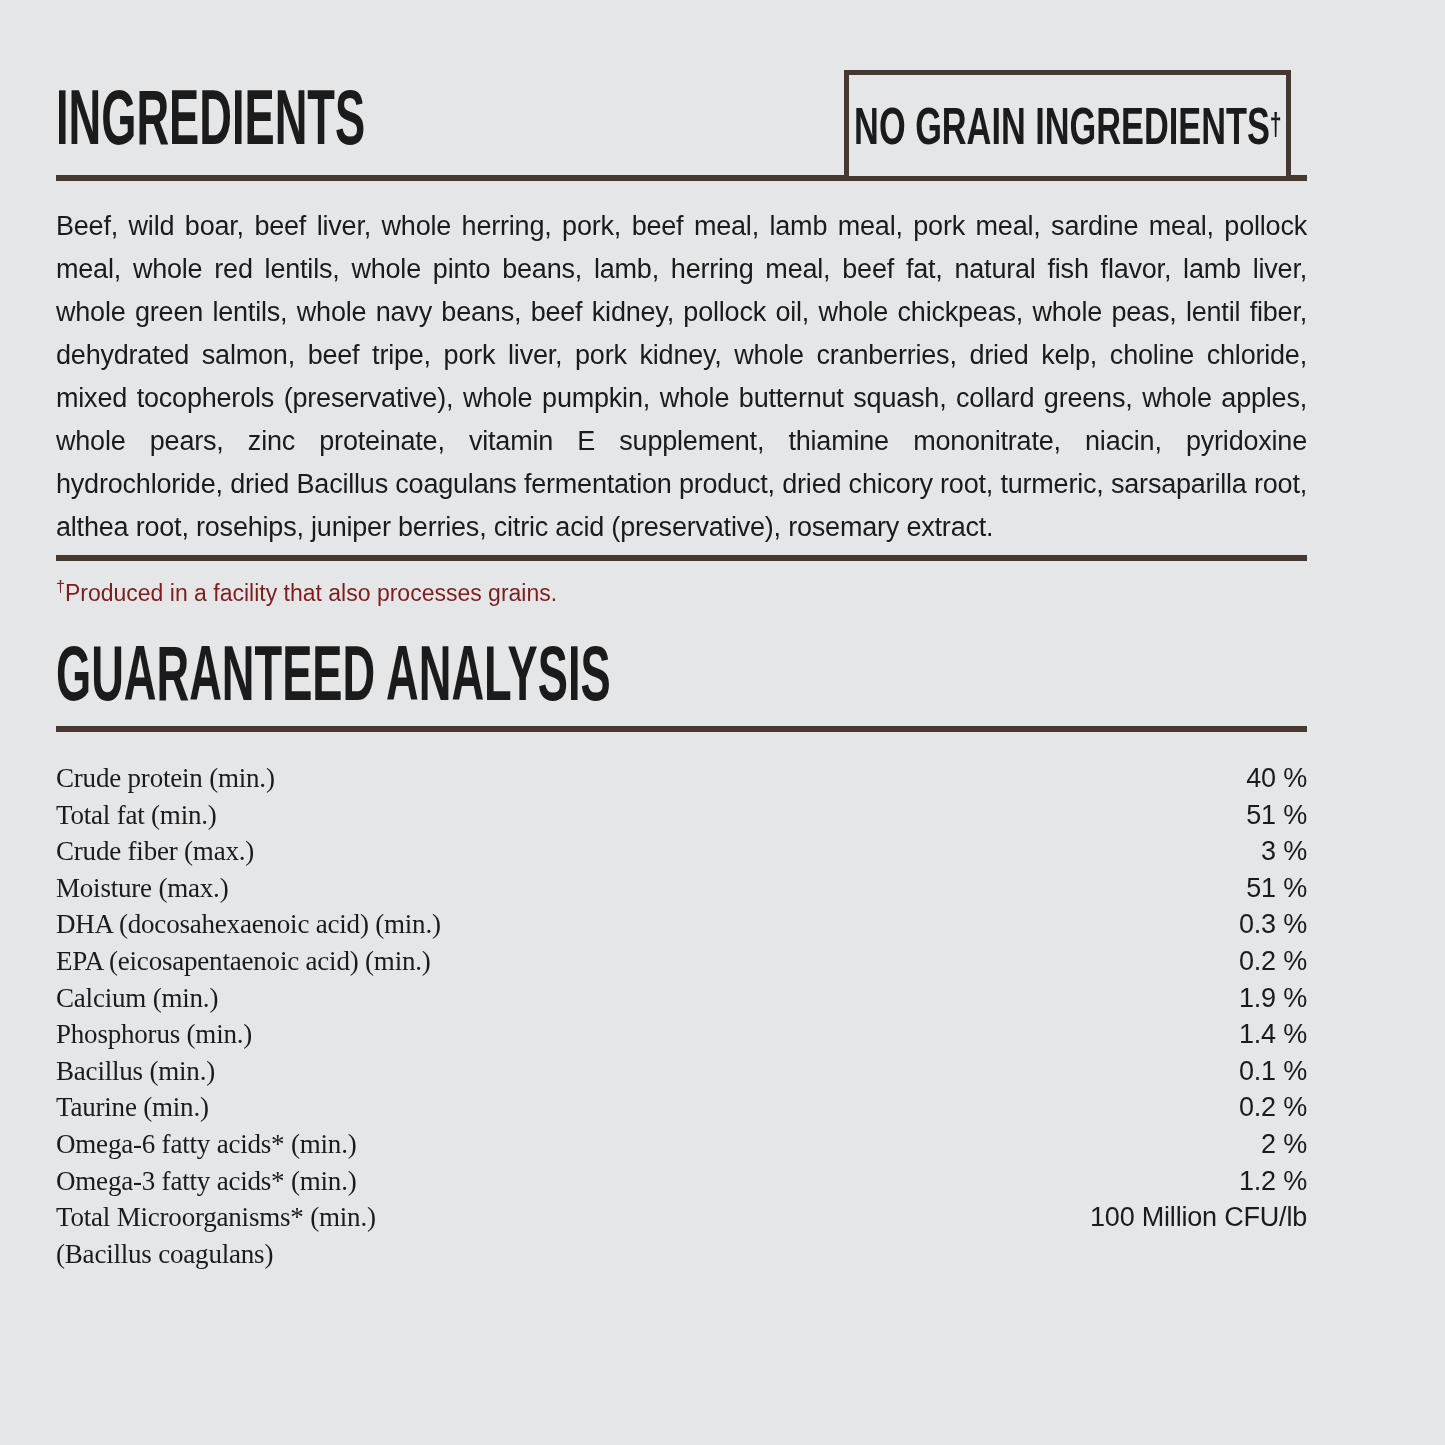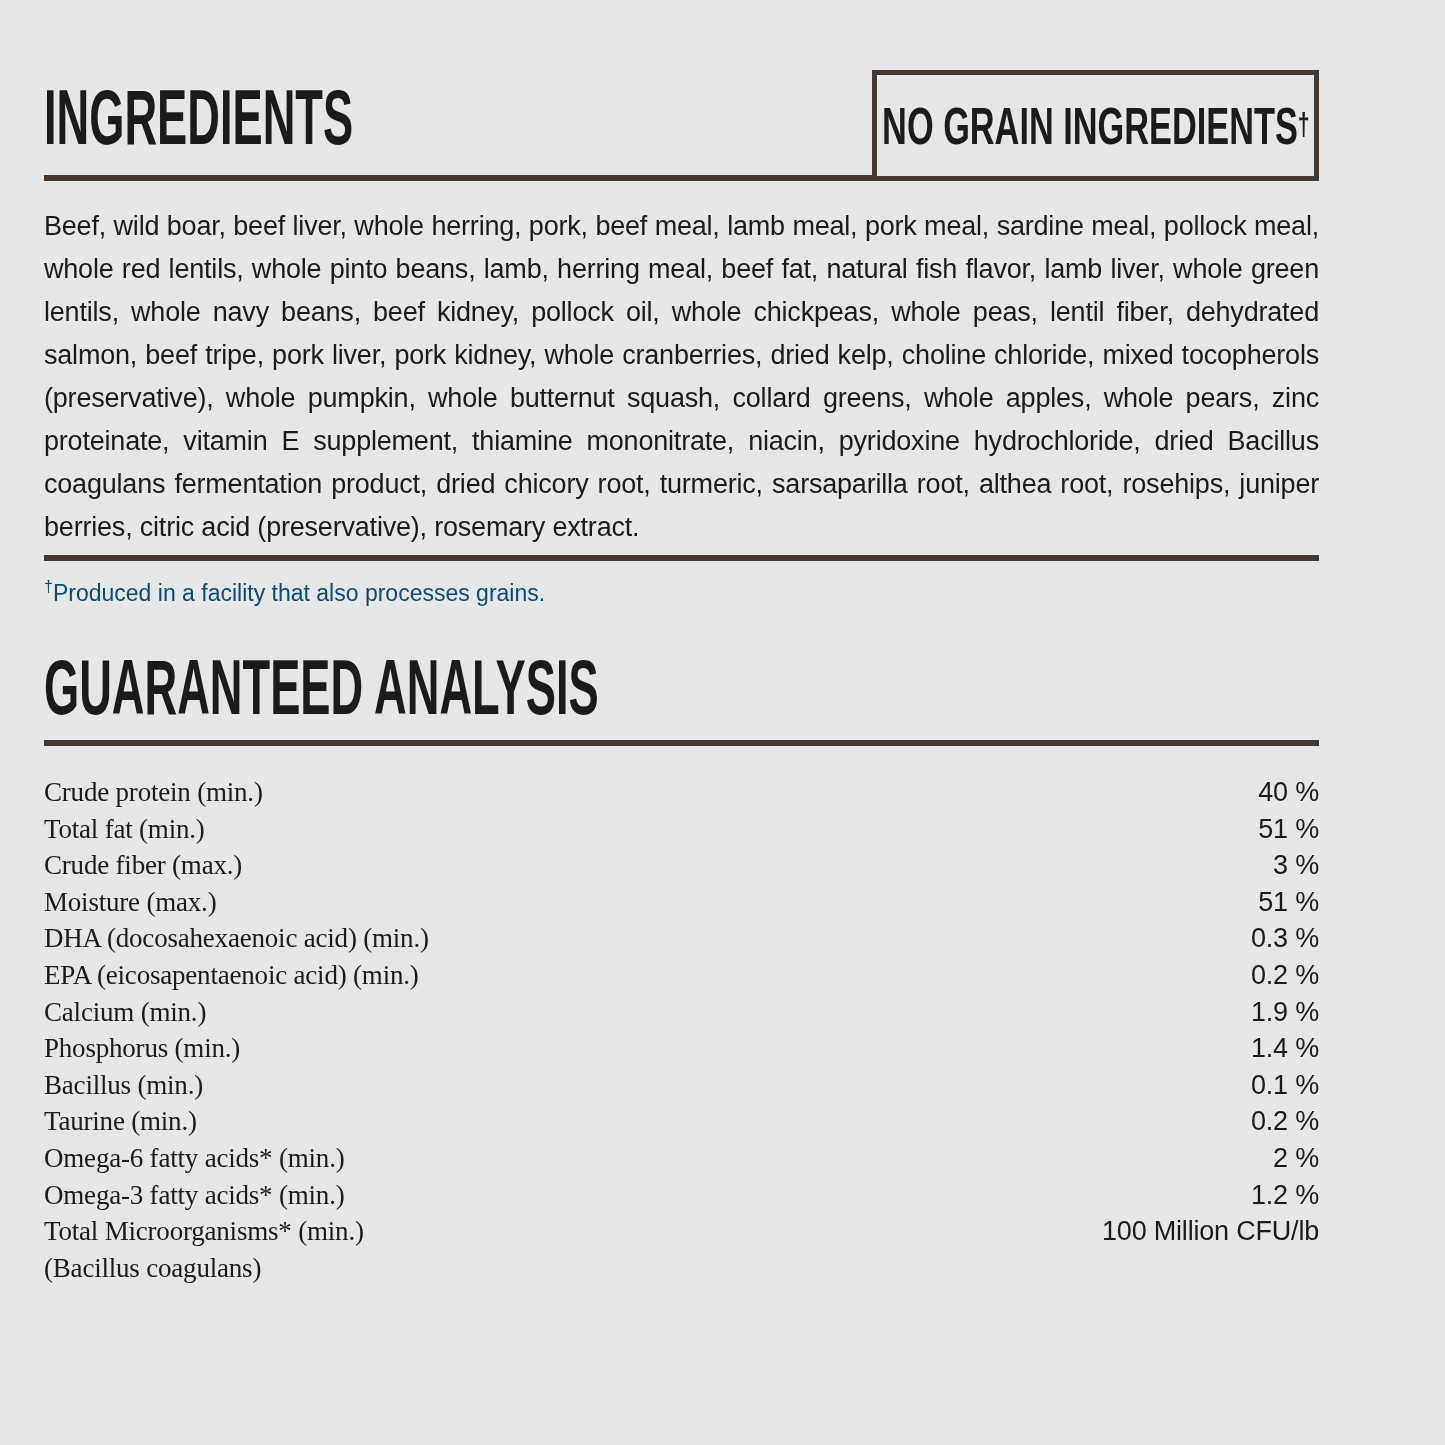--- a/index.html
+++ b/index.html
@@ -6,21 +6,21 @@
   html, body { width: 1445px; height: 1445px; }
   body {
     background: #e5e6e8;
     color: #1b1b1b;
     font-family: "Liberation Sans", "DejaVu Sans", sans-serif;
   }
   .page {
     position: relative;
     width: 1363px;
     height: 1445px;
-    padding: 0 44px;
+    padding: 0 56px;
     overflow: hidden;
   }
 
   
   .header {
     position: relative;
     height: 175px;
     padding-top: 78px;
   }
   .big-heading {
@@ -35,21 +35,21 @@
     transform: scaleX(0.58);
     transform-origin: left center;
   }
   .rule {
     height: 6px;
     background: #46382e;
   }
   .badge {
     position: absolute;
     top: 70px;
-    right: 0;
+    right: 16px;
     width: 447px;
     height: 111px;
     border: 5px solid #46382e;
     background: #e5e6e8;
     display: flex;
     align-items: center;
     justify-content: center;
     z-index: 2;
   }
   .badge-text {
@@ -72,26 +72,26 @@
     font-size: 27px;
     line-height: 43px;
     text-align: justify;
     letter-spacing: -0.2px;
   }
   .rule-2 { margin-top: 6px; }
   .footnote {
     margin-top: 10px;
     font-size: 23px;
     line-height: 30px;
-    color: #0c4a6e;
+    color: #7f1d1d;
   }
   .footnote sup { font-size: 70%; vertical-align: 30%; }
 
   
-  .ga-heading { margin-top: 40px; }
+  .ga-heading { margin-top: 26px; }
   .rule-3 { margin-top: 14px; }
   .analysis-table {
     margin-top: 28px;
     font-size: 27px;
     line-height: 36.6px;
     letter-spacing: -0.2px;
   }
   .analysis-row {
     display: flex;
     justify-content: space-between;

